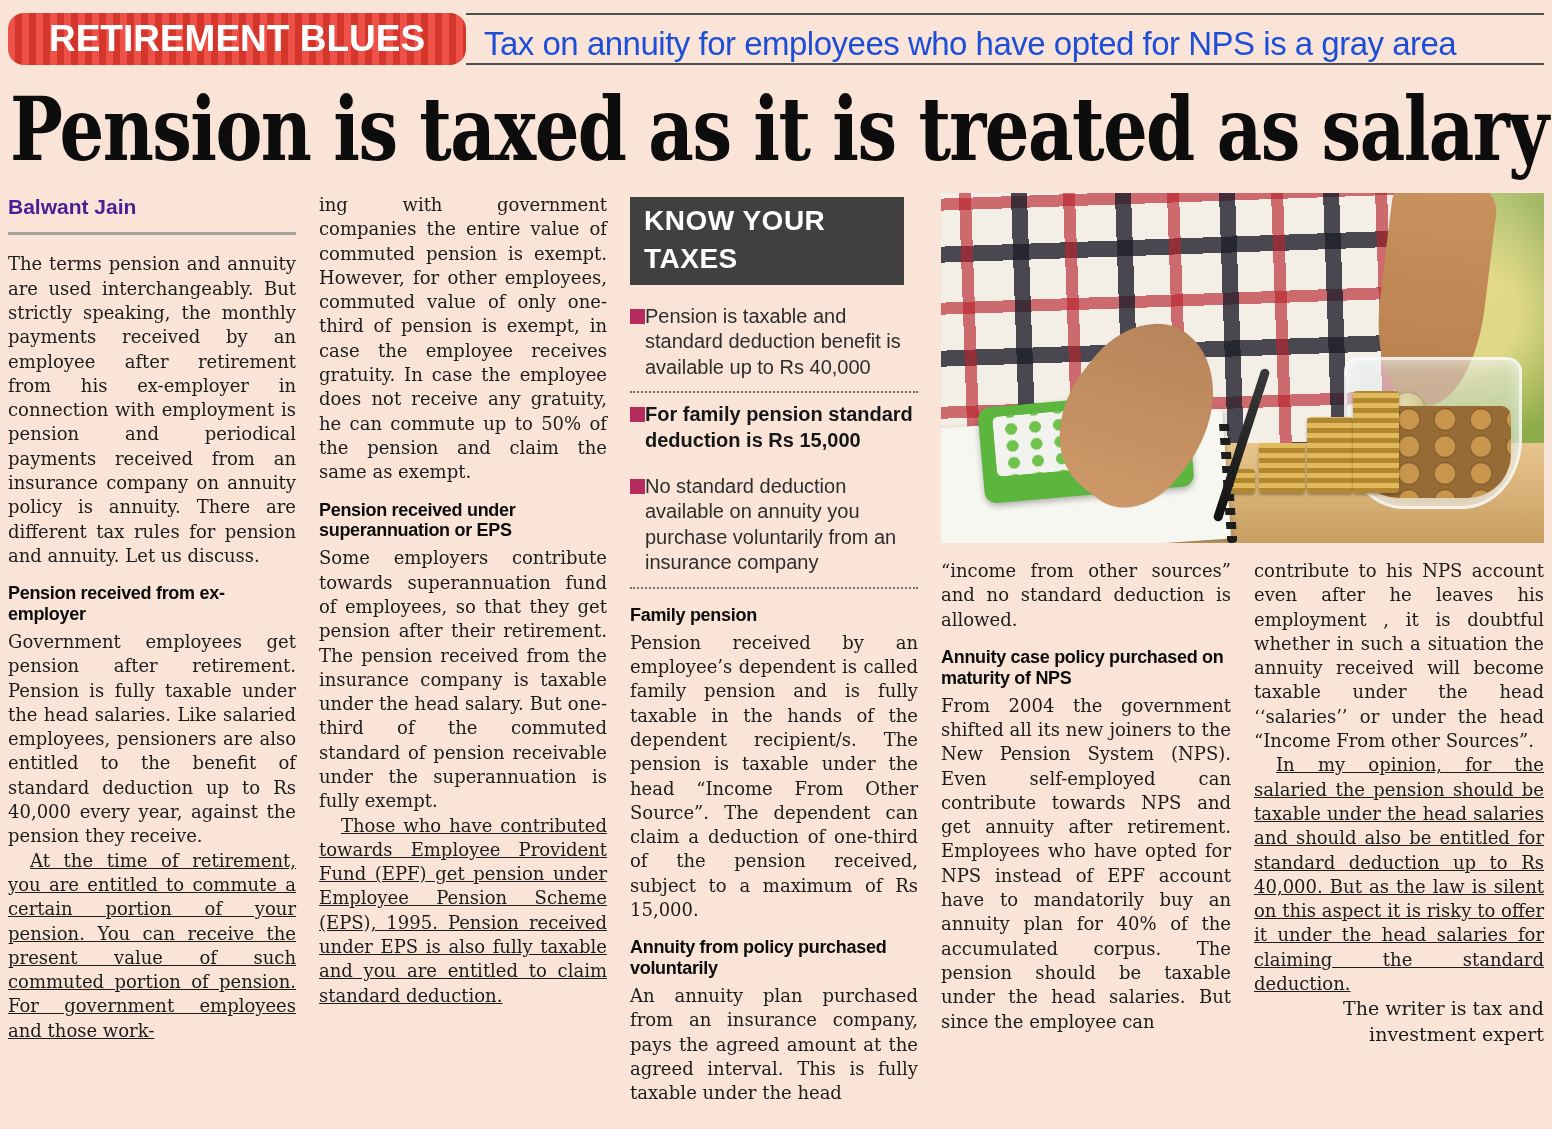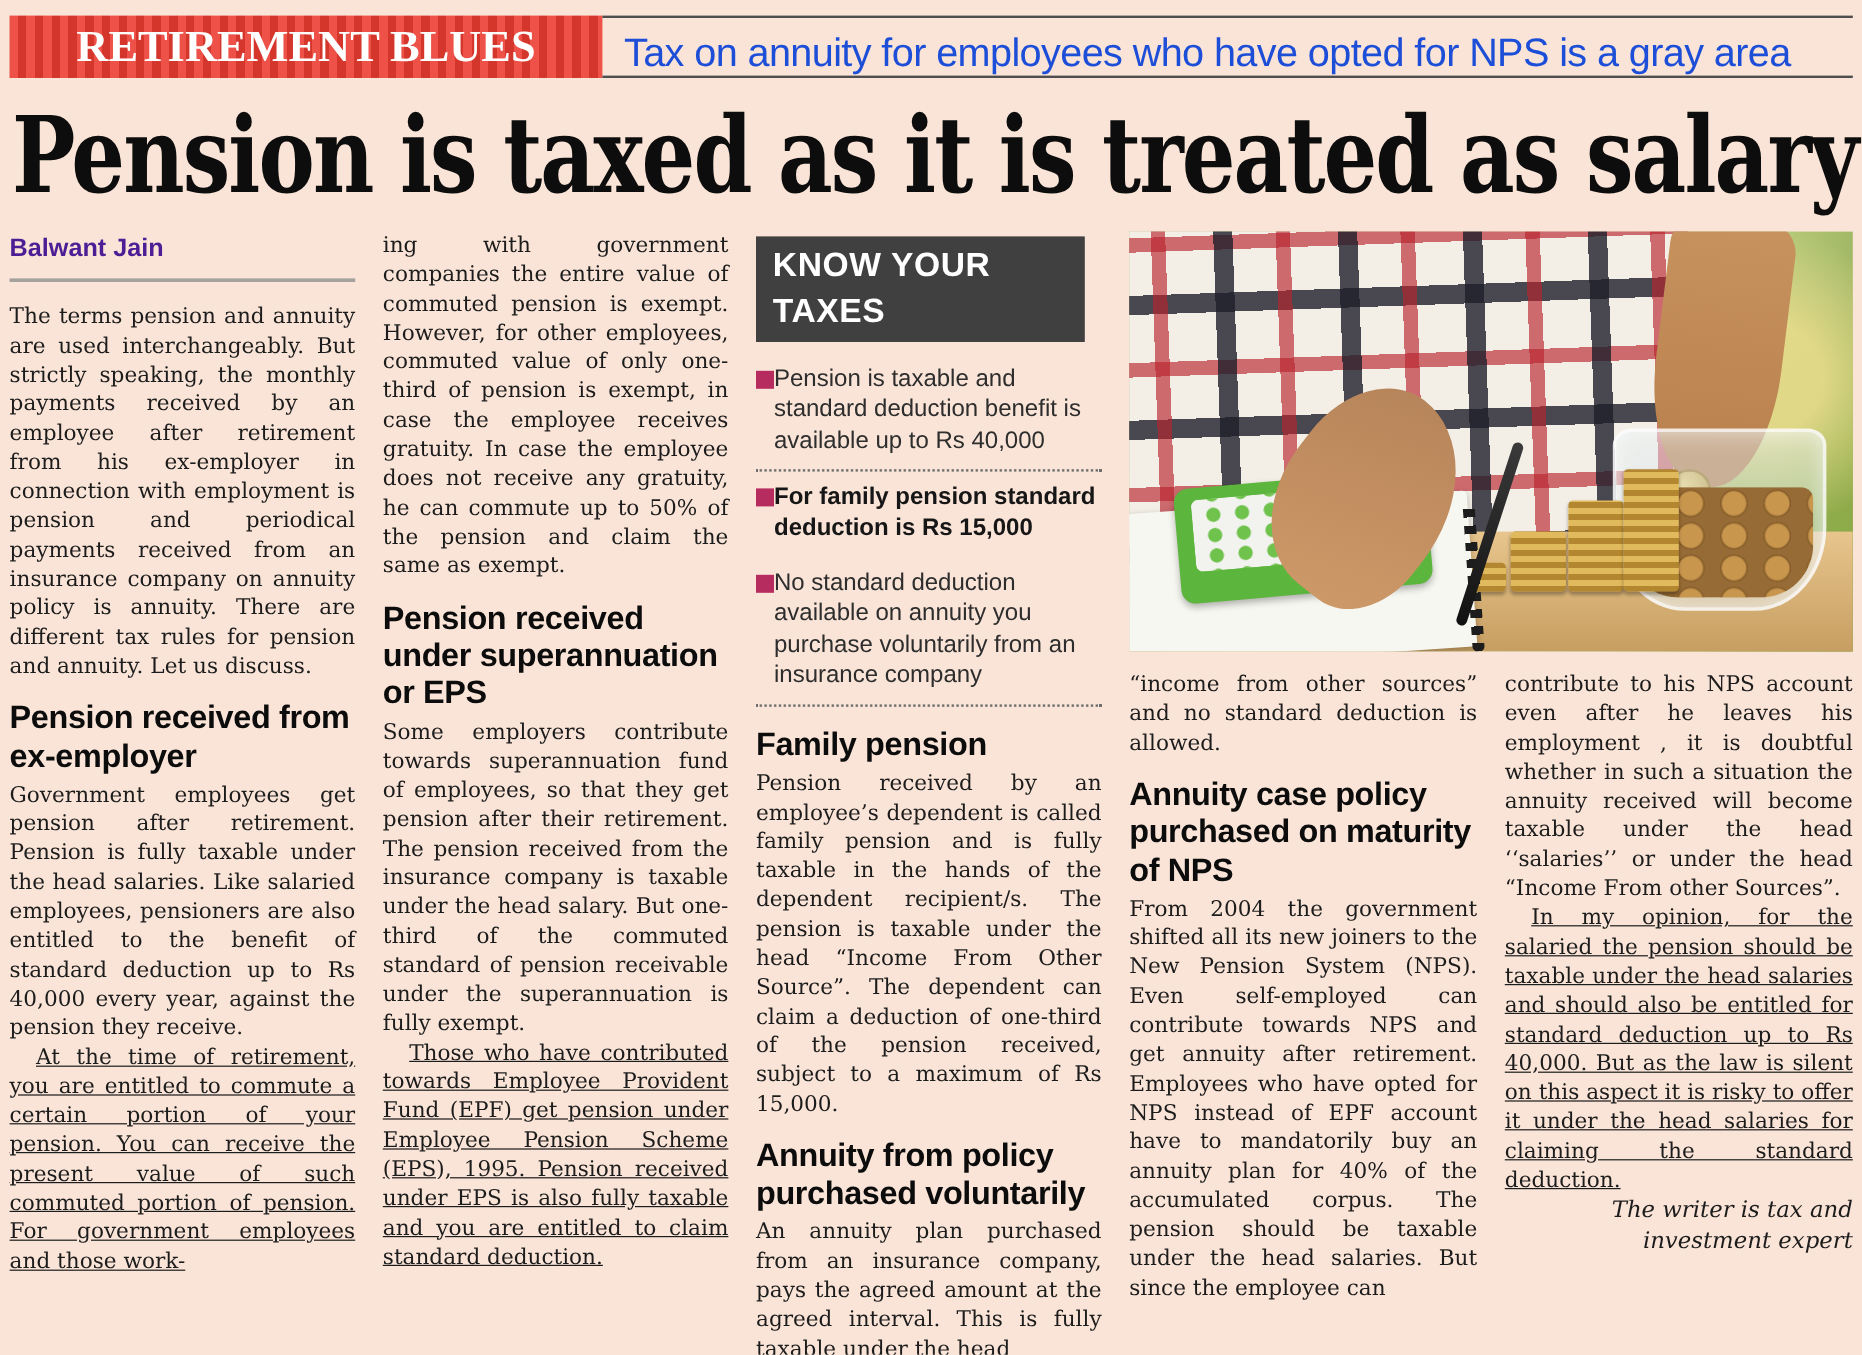--- a/index.html
+++ b/index.html
@@ -8,25 +8,25 @@
     width:1552px; height:1129px; overflow:hidden;
     background:#f9e4d7;
     font-family:"DejaVu Serif", serif;
     color:#1c1c1c;
   }
   .page { padding:13px 8px 0 8px; }
 
   
   .topbar { display:flex; height:52px; }
   .red-banner {
-    width:494px; flex:none;
+    width:458px; flex:none;
     background:repeating-linear-gradient(90deg,#ee5147 0 7px,#d5362c 7px 14px);
-    color:#fff; font-family:Liberation Serif, serif; font-weight:bold;
+    color:#fff; font-family:Liberation Sans, sans-serif; font-weight:bold;
     font-size:37px; letter-spacing:0px;
-    display:flex; align-items:center; justify-content:center;
+    display:flex; align-items:center; justify-content:center;border-radius:16px;
   }
   .subtitle-box {
     flex:1; border-top:2px solid #4e4e4e; border-bottom:2px solid #4e4e4e;
     display:flex; align-items:flex-end; padding-left:18px;
     color:#1d4ed8; font-size:33px;
     font-family:"Liberation Sans", sans-serif; letter-spacing:-0.5px;
   }
 
   
   .headline { margin:14px 0 10px 2px; height:100px; overflow:visible; }
@@ -37,41 +37,41 @@
     text-align:center; letter-spacing:-2px;
   }
 
   
   .content { display:grid; grid-template-columns:288px 288px 288px 1fr; gap:23px; margin-top:14px; }
   .col { text-align:justify; font-size:18px; line-height:1.35; }
   .col p { margin:0; }
   p.indent { text-indent:22px;text-decoration:underline; }
   .col-heading {
     font-family:"Liberation Sans", sans-serif; font-weight:bold;
-    font-size:27px; line-height:1.16; letter-spacing:-0.3px;
+    font-size:18px; line-height:1.16; letter-spacing:-0.3px;
     margin:15px 0 5px; color:#0c0c0c; text-align:left;
   }
 
   .byline { font-family:"Liberation Sans", sans-serif; font-weight:bold; font-size:21px; color:#4c1d95; text-align:left; }
   .byline-rule { border:none; border-top:3px solid #a5a19d; margin:11px 0 17px; }
 
   
   .kyt { font-family:"Liberation Sans", sans-serif; text-align:left; margin:4px 0 16px; }
   .kyt-header {
     background:#404040; color:#fff; font-weight:bold; font-size:28px;
     letter-spacing:0.5px; padding:5px 14px 7px; margin-bottom:10px; width:95%;
   }
   .kyt-item { display:flex; gap:0; font-size:20px; line-height:1.28; color:#2d2d2d; padding:9px 0 11px; }
   .kyt-item.bold { font-weight:bold; color:#161616; }
   .kyt-bullet { width:15px; height:15px; background:#b72c5e; flex:none; margin-top:5px; }
   .kyt-sep { border-bottom:2px dotted #6f6f6f; }
 
   
   .right-cols { display:grid; grid-template-columns:1fr 1fr; gap:23px; margin-top:16px; }
-  .credit { font-style:italic; text-align:right; margin-top:4px; font-size:19px; }
+  .credit { text-align:right; margin-top:4px; font-size:19px; }
 
   
   .photo {
     position:relative; height:350px; overflow:hidden;
     background:
       radial-gradient(circle at 88% 35%, rgba(232,220,140,.9) 0 8%, rgba(232,220,140,0) 22%),
       radial-gradient(circle at 96% 70%, rgba(140,170,70,.8) 0 12%, rgba(140,170,70,0) 30%),
       linear-gradient(100deg,#9db36a 0%, #c9d394 30%, #e4dec4 55%, #b8cc7e 80%, #8fa853 100%);
   }
   .shirt {

